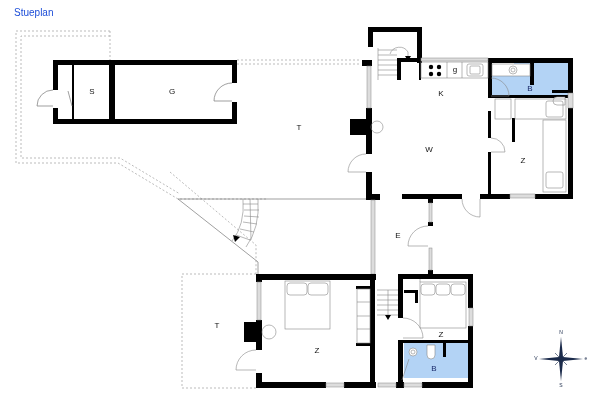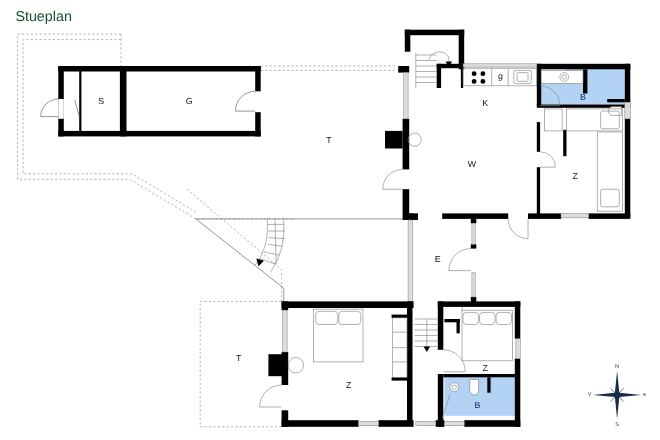--- a/index.html
+++ b/index.html
@@ -1,17 +1,17 @@
 <!DOCTYPE html>
 <html><head>
   <meta charset="utf-8">
   <style>
     html, body { margin: 0; padding: 0; background: #ffffff; }
     body { width: 600px; height: 400px; position: relative; overflow: hidden; font-family: "Liberation Sans", sans-serif; }
-    .title { position: absolute; left: 14px; top: 7px; font-size: 13px; color: #14532d; font-family: "Liberation Sans", sans-serif; }
+    .title { position: absolute; left: 14px; top: 7px; font-size: 10px; color: #1d4ed8; font-family: "Liberation Sans", sans-serif; }
     svg { position: absolute; left: 0; top: 0; }
     .lbl { font-family: "Liberation Sans", sans-serif; font-size: 8px; fill: #111; text-anchor: middle; dominant-baseline: middle; }
     .lbl-b { fill: #1a2a6a; }
     .cmp { font-family: "Liberation Sans", sans-serif; font-size: 5px; fill: #1a2a4a; text-anchor: middle; dominant-baseline: middle; }
   </style>
 </head>
 <body>
 
 <div class="title">Stueplan</div>
 

